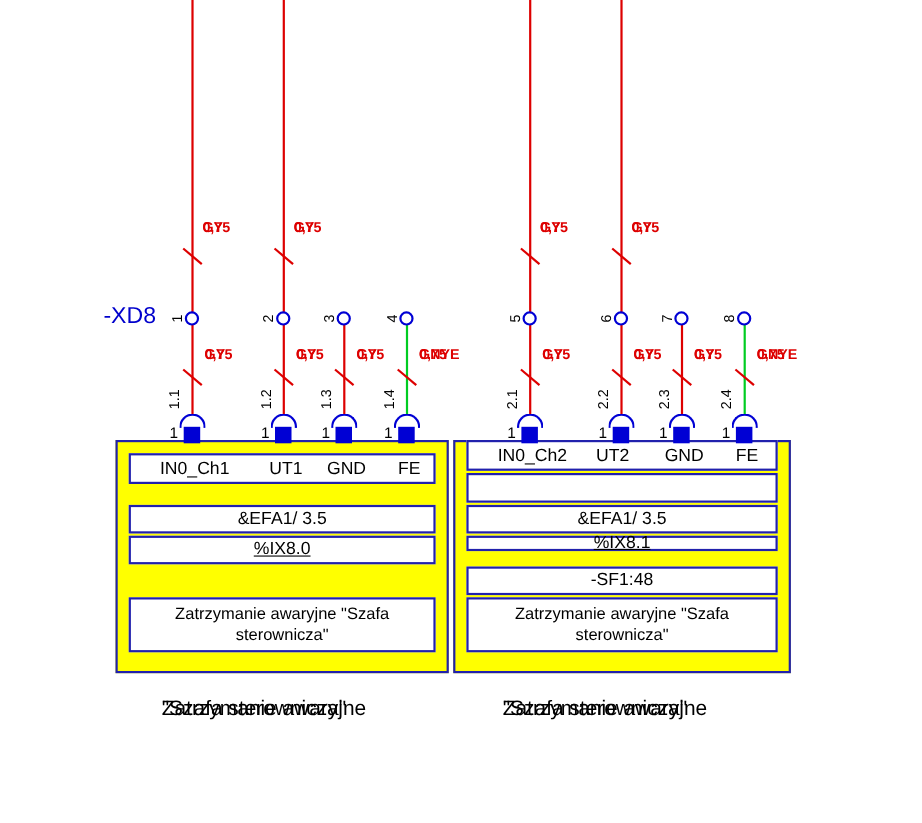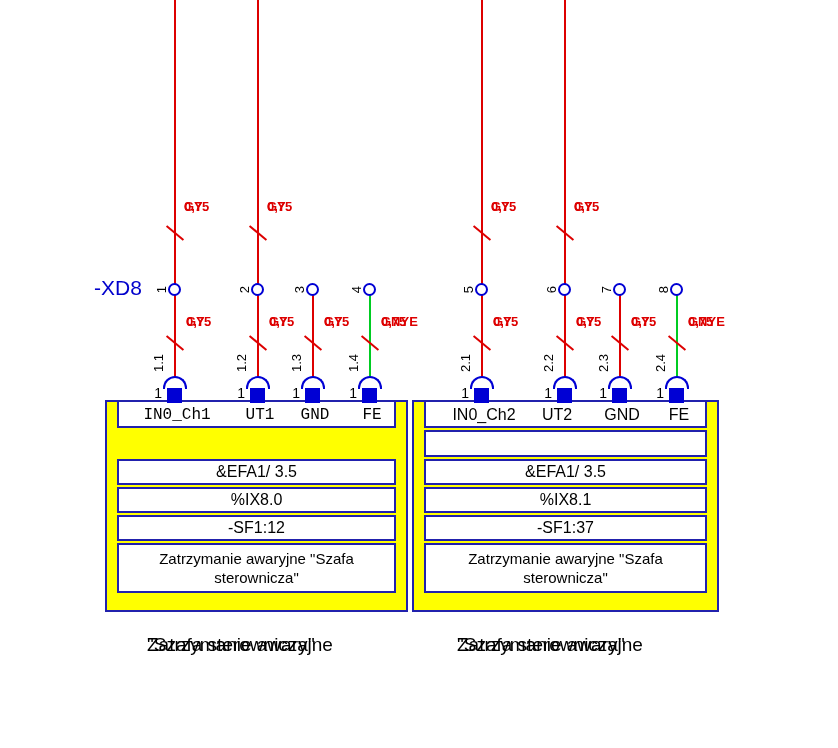--- a/index.html
+++ b/index.html
@@ -28,59 +28,56 @@
   .box-desc{width:250px;text-align:center;font-size:15px;line-height:19px;color:#000;}
   .caption{top:633px;width:260px;text-align:center;font-size:19px;line-height:23px;color:#000;}
   .caption div{position:static;}
 </style>
 </head>
 <body>
 
 <div id="canvas" style="--red: #dd0000; --green: #00cc22; --blue: #0000d4; --boxblue: #2121ad; --yellow: #ffff00; --striplabel: #0000cc;">
     <div class="device-box" style="left: 105px; width: 303px;">
       <div class="rows-layer">
-        <div class="header-row" style="top: 0px; height: 28px; font-family: Liberation Mono, monospace;">
+        <div class="header-row" style="top: 12px; height: 28px;">
           <div class="pin-label" style="left: 8px;">IN0_Ch1</div>
           <div class="pin-label" style="left: 91px;">UT1</div>
           <div class="pin-label" style="left: 146px;">GND</div>
           <div class="pin-label" style="left: 203px;">FE</div>
         </div>
         <div class="box-row" style="top: 59px; height: 26px;">
           <div style="position: static;">&amp;EFA1/ 3.5</div>
         </div>
         <div class="box-row" style="top: 87px; height: 26px;">
-          <div style="position: static;">%IX8.0</div>
-        </div>
-        <div class="box-row" style="top: 115px; height: 26px;">
-          <div style="position: static;">-SF1:12</div>
+          <div style="position: static; text-decoration: underline;">%IX8.0</div>
         </div>
         <div class="box-row" style="top: 143px; height: 50px;">
           <div class="box-desc">Zatrzymanie awaryjne "Szafa sterownicza"</div>
         </div>
       </div>
     </div>
     <div class="device-box" style="left: 412px; width: 307px;">
       <div class="rows-layer">
         <div class="header-row" style="top: 0px; height: 28px;">
           <div class="pin-label" style="left: 8px;">IN0_Ch2</div>
           <div class="pin-label" style="left: 81px;">UT2</div>
           <div class="pin-label" style="left: 146px;">GND</div>
           <div class="pin-label" style="left: 203px;">FE</div>
         </div>
         <div class="box-row" style="top: 30px; height: 27px;">
           <div style="position: static;"></div>
         </div>
         <div class="box-row" style="top: 59px; height: 26px;">
           <div style="position: static;">&amp;EFA1/ 3.5</div>
         </div>
-        <div class="box-row" style="top: 87px; height: 26px;">
+        <div class="box-row" style="top: 87px; height: 14px; text-decoration: underline;">
           <div style="position: static;">%IX8.1</div>
         </div>
         <div class="box-row" style="top: 115px; height: 26px;">
-          <div style="position: static;">-SF1:37</div>
+          <div style="position: static;">-SF1:48</div>
         </div>
         <div class="box-row" style="top: 143px; height: 50px;">
           <div class="box-desc">Zatrzymanie awaryjne "Szafa sterownicza"</div>
         </div>
       </div>
     </div>
     <div class="strip-label" style="left: 94px; top: 276px;">-XD8</div>
     <div class="wire" style="left: 174px; top: 0px; height: 284px; background: rgb(221, 0, 0);"></div>
     <div class="slash" style="left: 164px; top: 232px;"></div>
     <div class="wlabel" style="left: 184px; top: 199px;">

